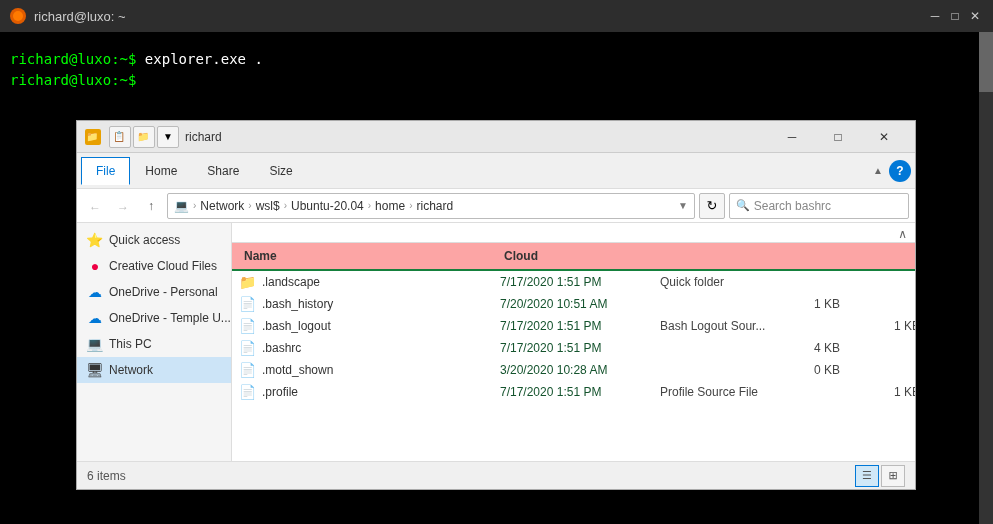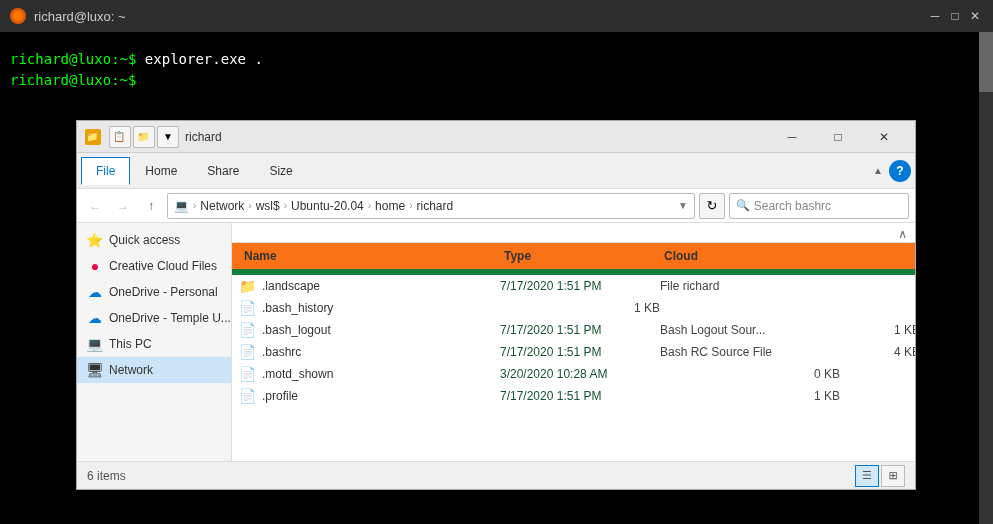--- a/index.html
+++ b/index.html
@@ -304,22 +304,22 @@
     .file-list {
       flex: 1;
       overflow-y: auto;
     }
 
     
     .col-header {
       display: grid;
       grid-template-columns: 260px 160px 180px 80px;
       padding: 4px 8px;
-      border-bottom: 6px solid #15803d;
-      background: #f97316;
+      border-bottom: 2px solid #15803d;
+      background: #fca5a5;
       position: sticky;
       top: 0;
       z-index: 1;
     }
     .col-header-up {
       display: flex;
       align-items: center;
       justify-content: flex-end;
       padding-right: 8px;
       padding-top: 2px;
@@ -492,73 +492,73 @@
       <div class="sidebar-item active">
         <span class="sidebar-icon">🖥</span>
         <span>Network</span>
       </div>
     </div>
 
     <div class="file-list">
       <div class="col-header-up">∧</div>
       <div class="col-header">
         <div class="col-cell">Name</div>
-        <div class="col-cell">Type</div>
         <div class="col-cell">Cloud</div>
       </div>
 
       <div id="file-rows-container">
           <div class="file-row">
       <div class="file-name">
         <span class="file-icon">📁</span>
         <span>.landscape</span>
       </div>
       <div class="file-date">7/17/2020 1:51 PM</div>
-      <div class="file-type">File richard</div>
+      <div class="file-type">Quick folder</div>
       <div class="file-size"></div>
     </div>
           <div class="file-row">
       <div class="file-name">
         <span class="file-icon">📄</span>
         <span>.bash_history</span>
       </div>
+      <div class="file-date">7/20/2020 10:51 AM</div>
       <div class="file-size">1 KB</div>
     </div>
           <div class="file-row">
       <div class="file-name">
         <span class="file-icon">📄</span>
         <span>.bash_logout</span>
       </div>
       <div class="file-date">7/17/2020 1:51 PM</div>
       <div class="file-type">Bash Logout Sour...</div>
       <div class="file-size">1 KB</div>
     </div>
           <div class="file-row">
       <div class="file-name">
         <span class="file-icon">📄</span>
         <span>.bashrc</span>
       </div>
       <div class="file-date">7/17/2020 1:51 PM</div>
-      <div class="file-type">Bash RC Source File</div>
       <div class="file-size">4 KB</div>
     </div>
           <div class="file-row">
       <div class="file-name">
         <span class="file-icon">📄</span>
         <span>.motd_shown</span>
       </div>
       <div class="file-date">3/20/2020 10:28 AM</div>
       <div class="file-size">0 KB</div>
     </div>
           <div class="file-row">
       <div class="file-name">
         <span class="file-icon">📄</span>
         <span>.profile</span>
       </div>
       <div class="file-date">7/17/2020 1:51 PM</div>
+      <div class="file-type">Profile Source File</div>
       <div class="file-size">1 KB</div>
     </div>
         </div>
     </div>
 
   </div>
 
   <div class="statusbar">
     <span>6 items</span>
     <div class="statusbar-right">

